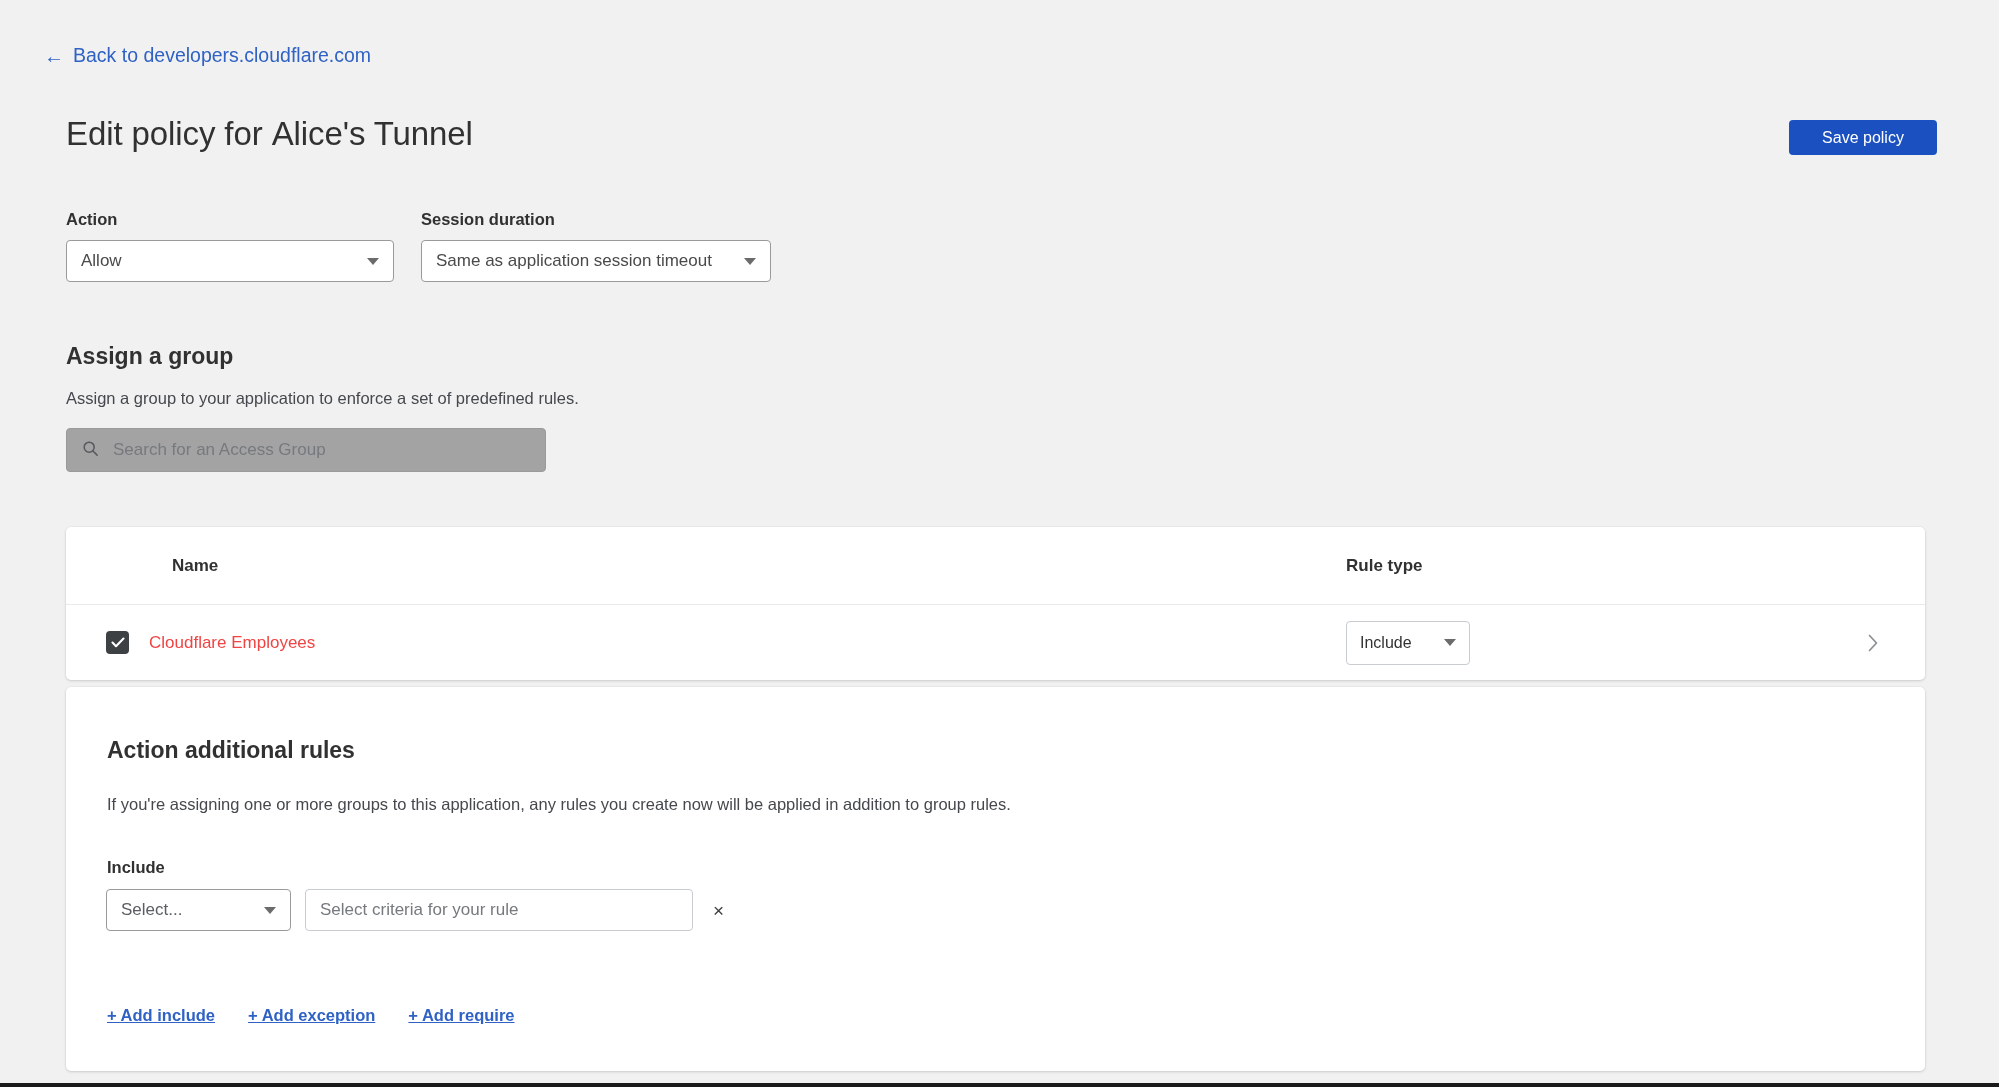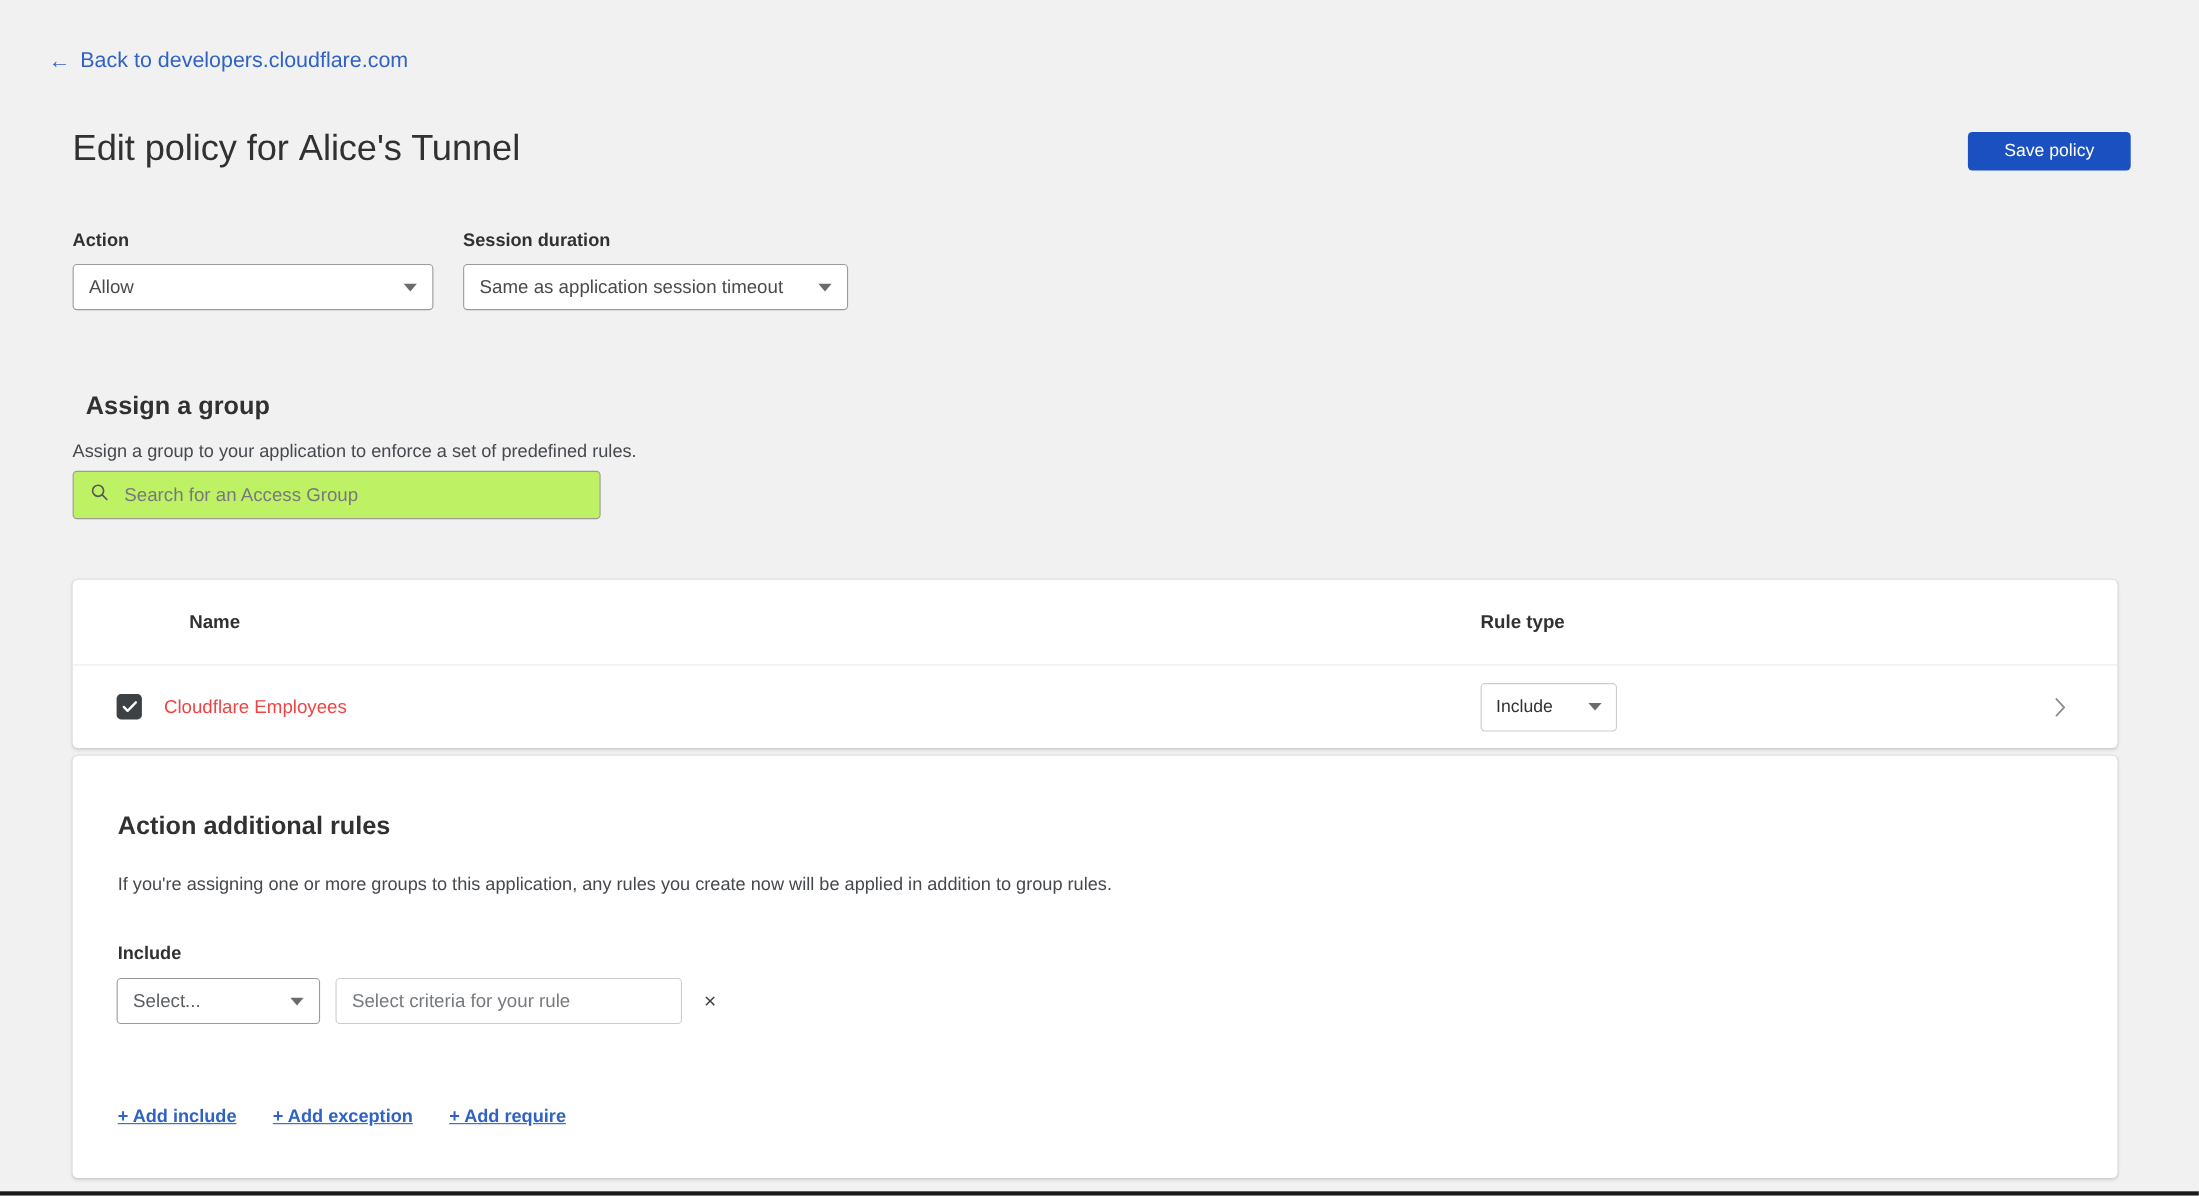--- a/index.html
+++ b/index.html
@@ -126,39 +126,39 @@
 
   
   .assign-head {
     position: absolute;
     left: 66px; top: 343px;
   }
   .section-title {
     font-size: 23px;
     font-weight: 700;
     color: #313131;
-    margin: 12px;
+    margin: 0;
   }
   .section-desc {
     font-size: 16.5px;
     color: #45484d;
     margin: 19px 0 0 0;
   }
 
   .search-wrap {
     position: absolute;
     left: 66px; top: 428px;
     width: 480px;
     height: 44px;
     display: flex;
     align-items: center;
     gap: 12px;
     border: 1px solid #9a9a9a;
     border-radius: 4px;
-    background: #bef264;
+    background: #a3a3a3;
     padding: 0 15px;
   }
   .search-input {
     border: none;
     outline: none;
     flex: 1;
     font-size: 17px;
     font-family: "Liberation Sans", sans-serif;
     color: #313131;
     background: transparent;
@@ -264,21 +264,21 @@
     gap: 14px;
   }
   .select-small {
     width: 185px;
     height: 42px;
     border-color: #9a9a9a;
     color: #5a5d61;
     font-size: 17px;
   }
   .criteria-input {
-    width: 315px;
+    width: 388px;
     height: 42px;
     border: 1px solid #c9ccd0;
     border-radius: 4px;
     background: #ffffff;
     font-size: 17px;
     font-family: "Liberation Sans", sans-serif;
     color: #313131;
     padding: 0 14px;
     outline: none;
   }

